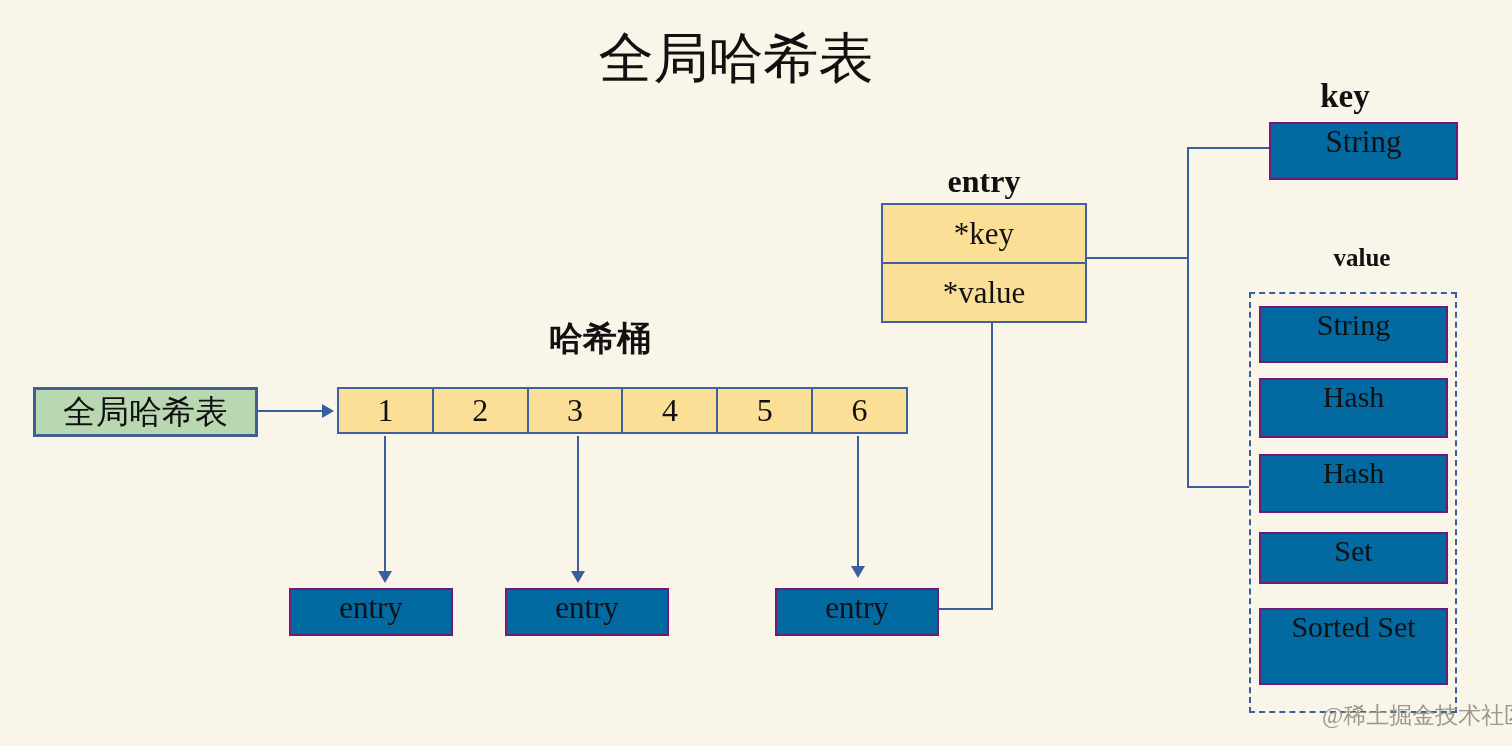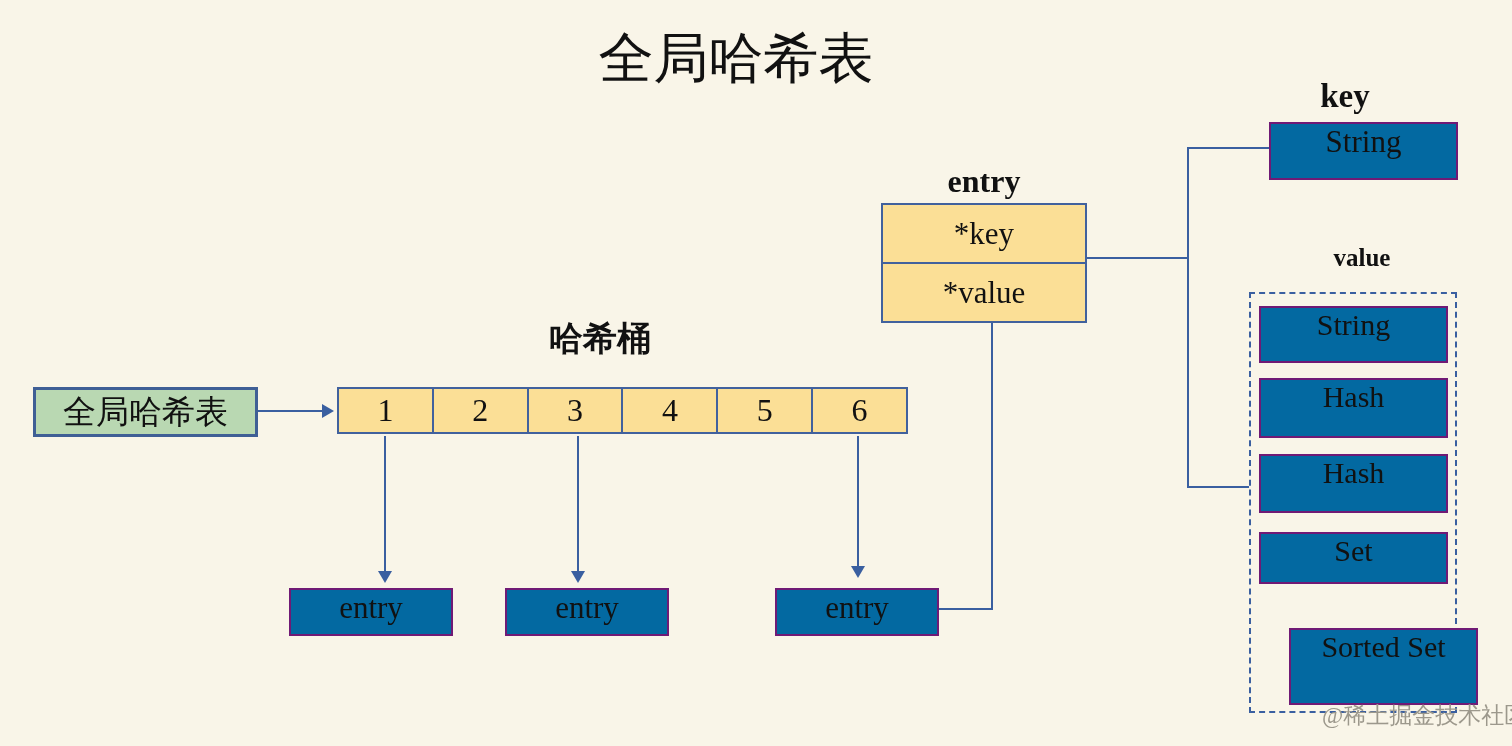--- a/index.html
+++ b/index.html
@@ -67,21 +67,21 @@
   
   .value-container{
     left:1249px;top:292px;width:208px;height:421px;
     border:2px dashed #3a5fa0;box-sizing:border-box;
   }
   .vtype{left:8px;width:189px;font-size:30px;}
   .vt-0{top:12px;height:57px;}
   .vt-1{top:84px;height:60px;}
   .vt-2{top:160px;height:59px;}
   .vt-3{top:238px;height:52px;}
-  .vt-4{top:334px;height:77px;margin-left:30px;}
+  .vt-4{top:314px;height:77px;}
   
   .watermark{left:1322px;top:700px;font-size:23px;color:#9c988c;white-space:nowrap;}
 </style>
 </head>
 <body>
 
 <div class="stage">
 
   <div class="abs title">全局哈希表</div>
 

